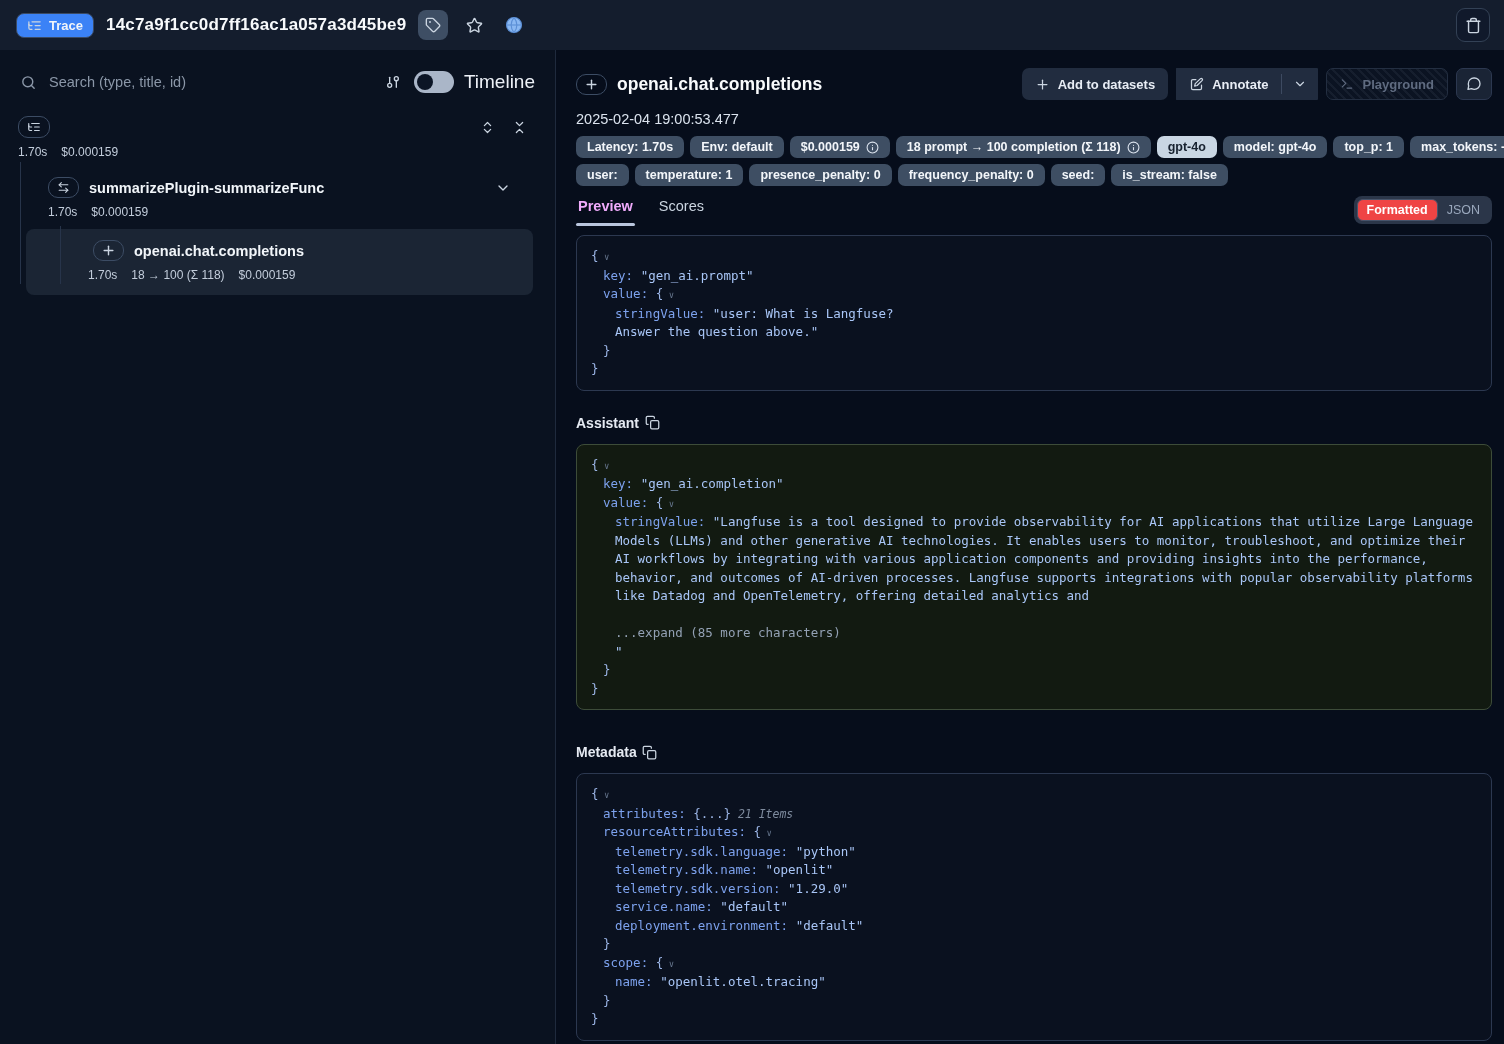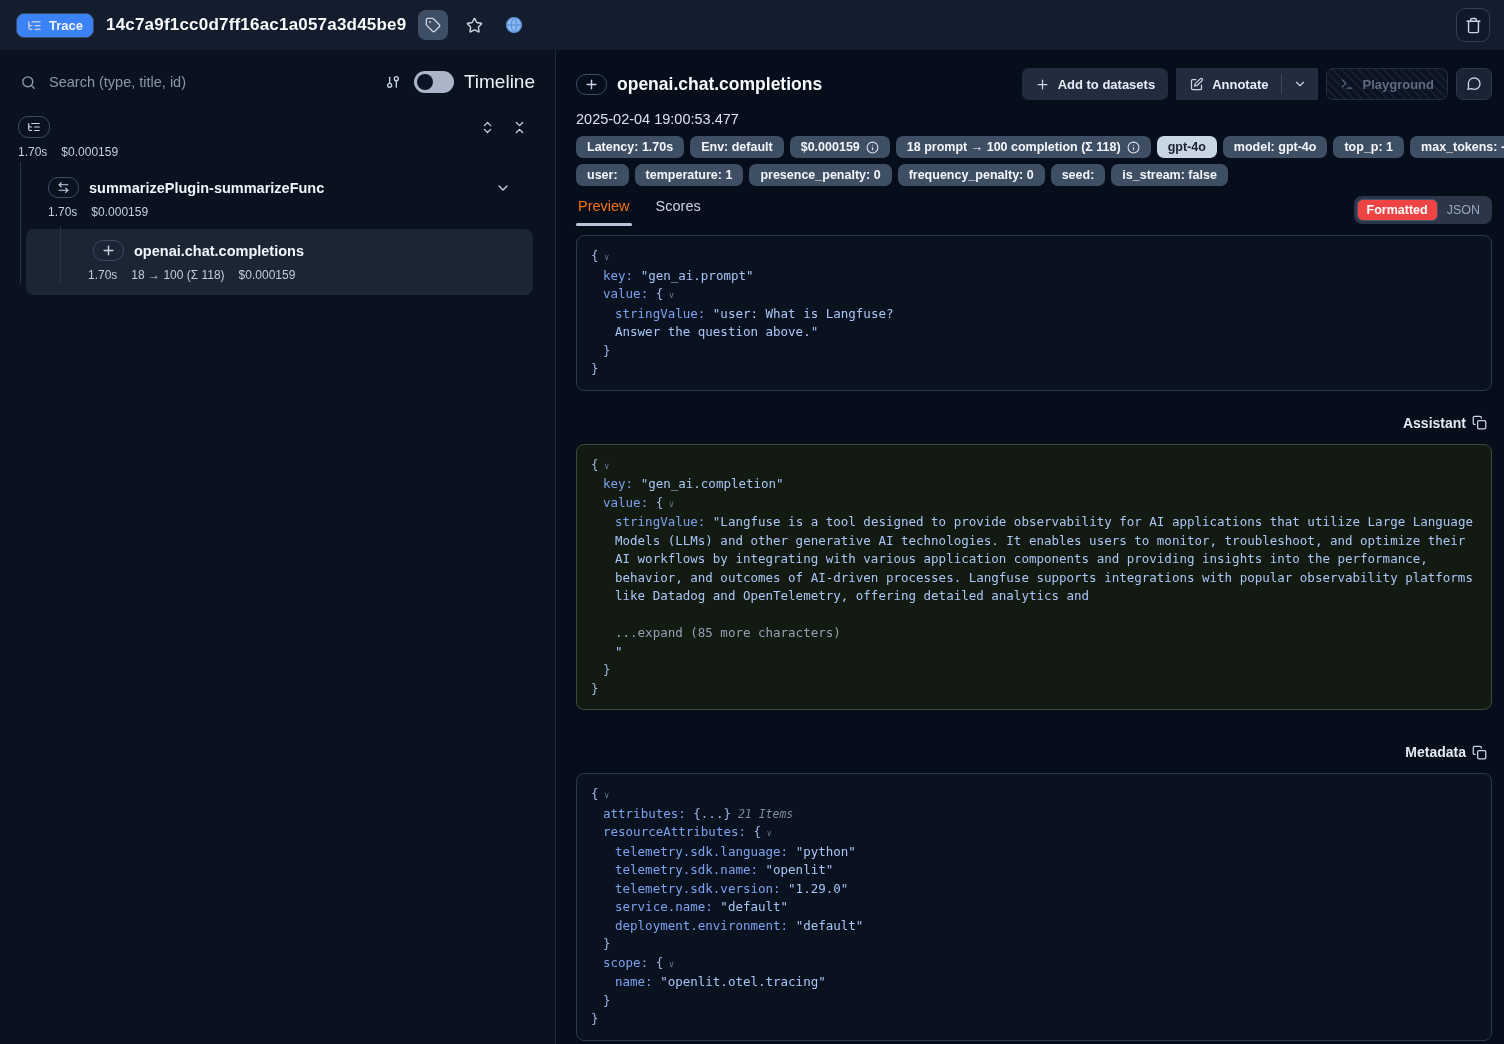--- a/index.html
+++ b/index.html
@@ -67,39 +67,39 @@
 
   .timestamp { margin-top:11px; font-size:14.5px; color:#dbe3ee; }
 
   .badges { display:flex; gap:6px; margin-top:9px; flex-wrap:nowrap; }
   .badges.second { margin-top:6px; }
   .badge { display:inline-flex; align-items:center; gap:6px; background:var(--badge-bg,#3e4e63); color:#f3f6fa; font-size:12.5px; font-weight:700; padding:4px 11px; border-radius:7px; white-space:nowrap; }
   .badge.light { background:var(--badge-light-bg,#c9d6e3); color:#17212f; }
   .badge svg.ic { stroke:#dbe3ee; }
 
   .tabsrow { display:flex; align-items:center; margin-top:7px; height:34px; }
-  .tab { position:relative; font-size:14.5px; font-weight:400; color:#f97316; padding:4px 2px 12px 2px; margin-right:22px; cursor:pointer; }
+  .tab { position:relative; font-size:14.5px; font-weight:700; color:#f0abfc; padding:4px 2px 12px 2px; margin-right:22px; cursor:pointer; }
   .tab.inactive { color:#cbd5e1; font-weight:500; }
   .tab.active::after { content:""; position:absolute; left:0; right:0; bottom:0; height:3px; border-radius:2px; background:var(--accent-underline,#b9c5dd); }
   .view-toggle { margin-left:auto; display:flex; align-items:center; background:#2b3649; border-radius:8px; padding:3px; font-size:12.5px; }
   .view-toggle .seg { padding:3px 9px; color:#9aa8bd; border-radius:6px; cursor:pointer; }
   .view-toggle .seg.active { background:#ef4444; border:1px solid #46546b; color:#ffffff; font-weight:700; }
 
   
   .code-panel { margin-top:8px; border:1px solid var(--panel-border,#2c3850); background:var(--panel-bg,#0a111f); border-radius:8px; padding:11px 14px; font-family:"DejaVu Sans Mono", monospace; font-size:12.5px; line-height:18.5px; }
   .code-panel.green { background:var(--assistant-bg,#121a11); border-color:var(--assistant-border,#3d4c39); }
   .cl { white-space:pre-wrap; word-break:break-word; }
   .cl .k { color:var(--code-key,#7da2ee); }
   .cl .s { color:var(--code-string,#a9c6f7); }
   .cl .br { color:#9db7e8; }
   .cl .m { color:#7e8b9e; font-style:italic; font-size:11.5px; }
   .cl .e { color:#93a1b4; cursor:pointer; }
   .cl .cv { color:#64748b; font-size:9px; }
 
-  .sect { display:flex; align-items:center; justify-content:flex-end; margin-top:19px; }
+  .sect { display:flex; align-items:center; justify-content:flex-start; margin-top:19px; }
   .sect.meta { margin-top:29px; }
   .sect-label { font-size:14px; font-weight:700; color:#e5eaf2; }
   .copy-btn { width:26px; height:26px; display:grid; place-items:center; cursor:pointer; border-radius:6px; }
 </style>
 </head>
 <body>
 
 <div class="app">
 
   <div class="topbar">

